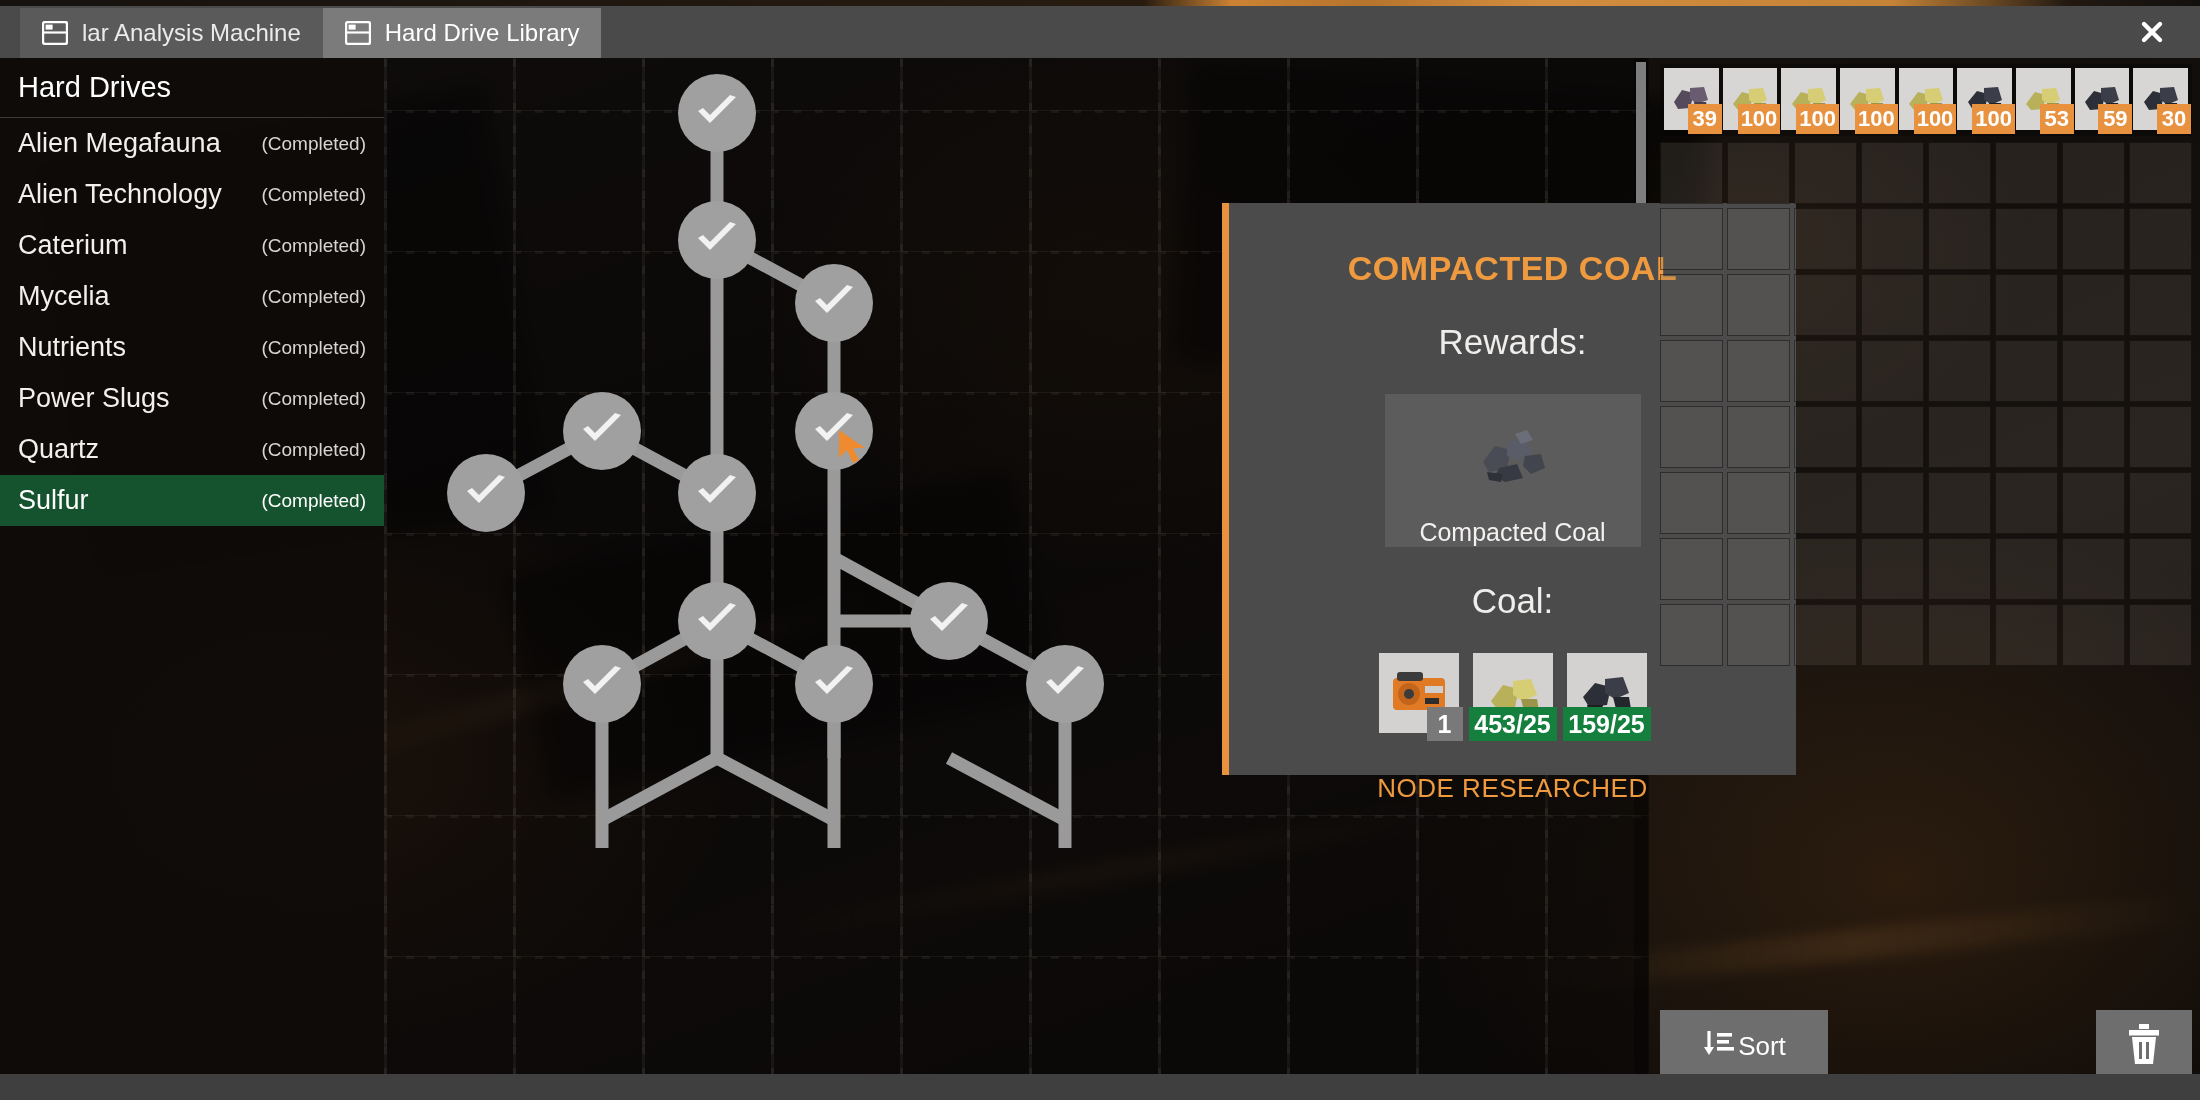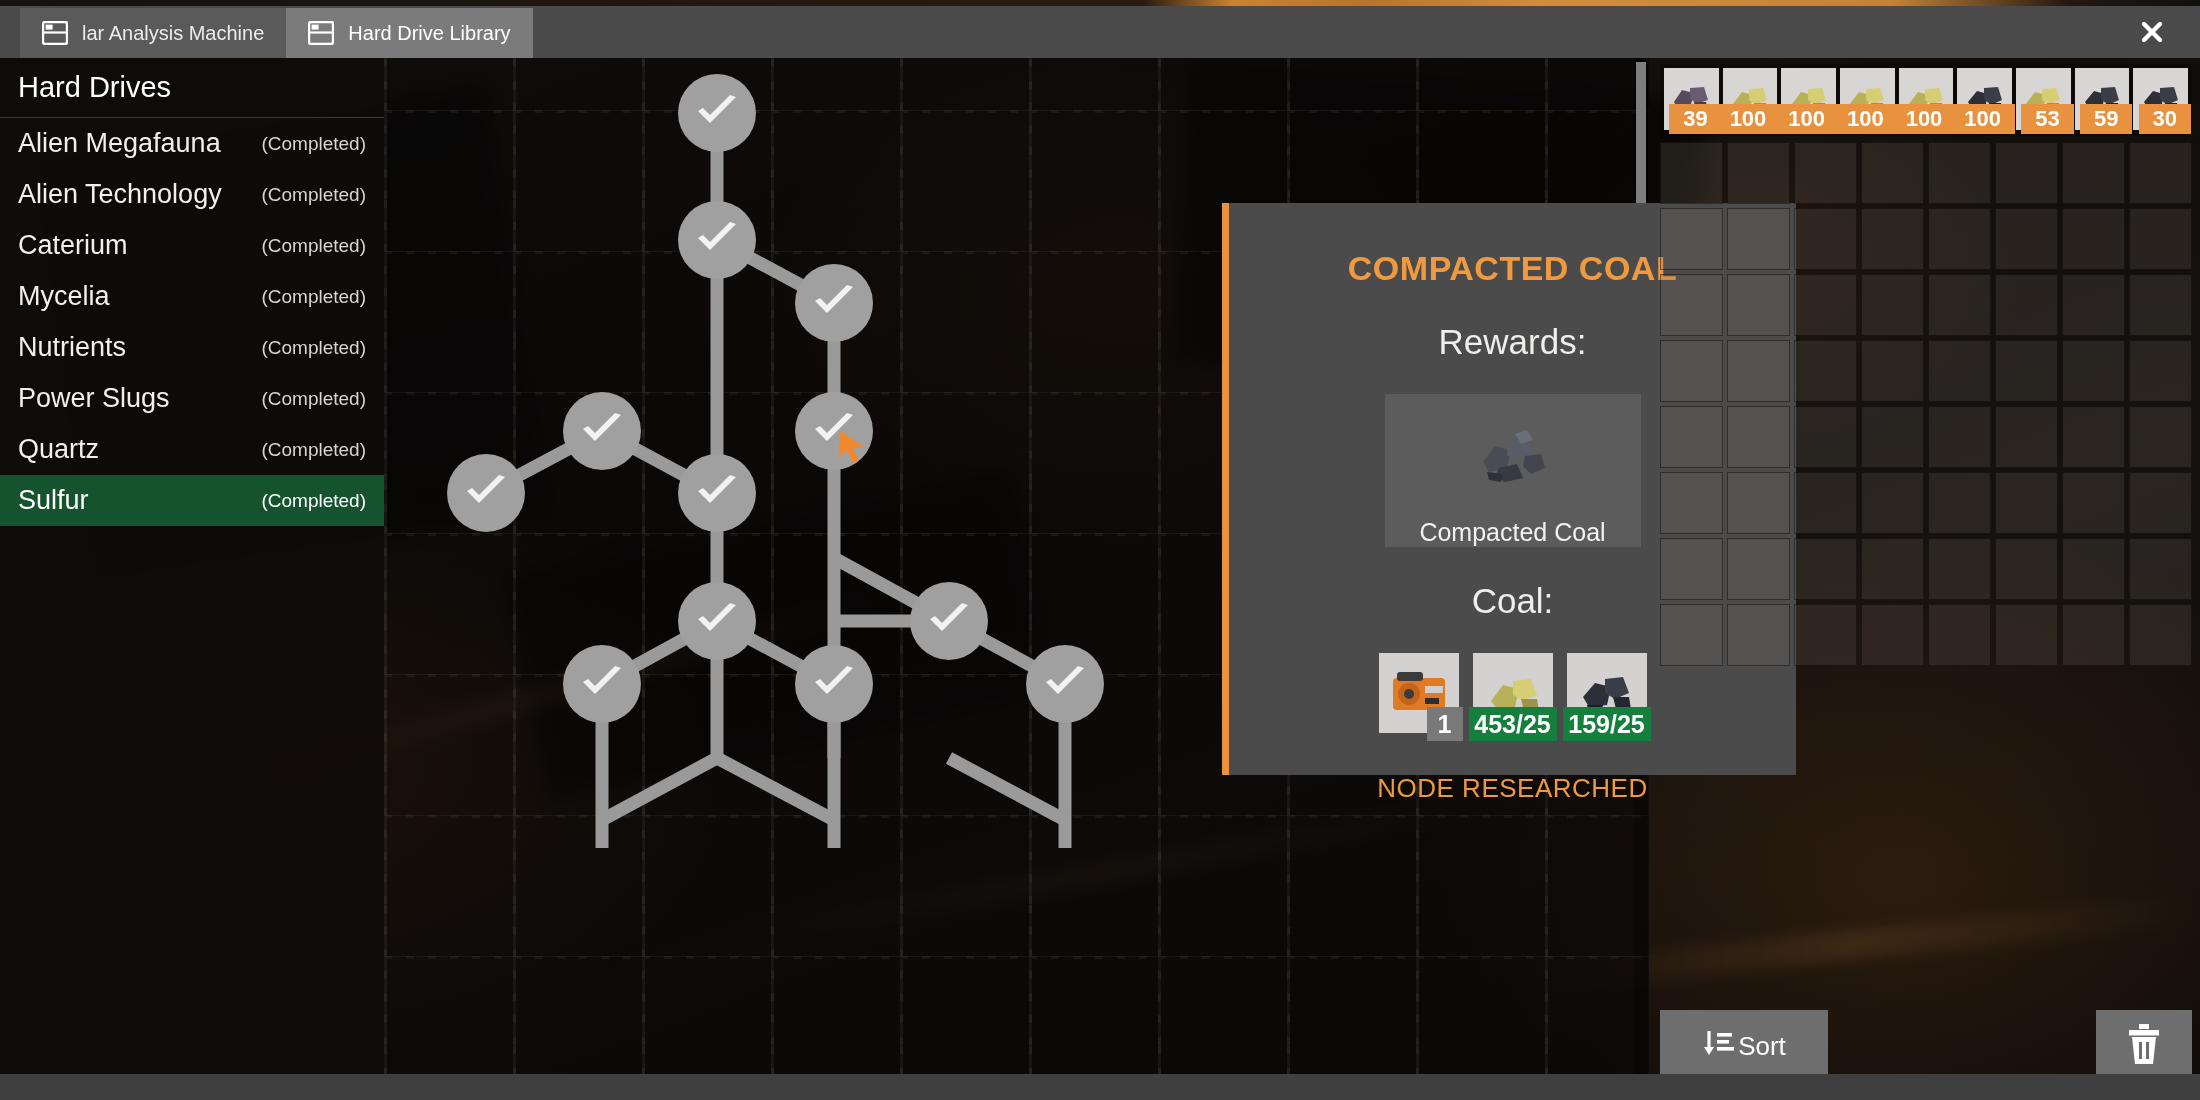--- a/index.html
+++ b/index.html
@@ -36,21 +36,21 @@
     opacity: .9;
   }
   .titlebar {
     position: absolute; left: 0; top: 6px; width: 2200px; height: 52px;
     background: #4a4a4a;
   }
   .tabs { position: absolute; left: 20px; top: 8px; display: flex; height: 50px; }
   .tab {
     display: flex; align-items: center; gap: 14px;
     padding: 0 22px; height: 50px;
-    background: #5a5a5a; color: #eceaea; font-size: 20px;
+    background: #5a5a5a; color: #eceaea; font-size: 24px;
     white-space: nowrap;
   }
   .tab.active { background: #7b7b7b; color: #ffffff; }
   .tab-icon { width: 26px; height: 24px; position: relative; flex: 0 0 auto; }
   .tab-icon svg { display: block; }
   .closebtn {
     position: absolute; right: 0px; top: 6px; width: 96px; height: 52px;
     display: flex; align-items: center; justify-content: center;
     color: #ffffff; font-size: 30px; background: transparent;
   }
@@ -148,21 +148,21 @@
     position: absolute; left: 8px; top: 6px; width: 532px; height: 72px;
     background: rgba(0,0,0,0.25); display: flex; gap: 4px; padding: 4px;
   }
   .inv-slot {
     position: relative; width: 56px; height: 62px; background: #d8d6d4;
   }
   .inv-slot.empty { background: rgba(120,108,100,0.22); border: 1px solid rgba(0,0,0,0.45); }
   .inv-count {
     position: absolute; right: -3px; bottom: -4px; min-width: 34px; height: 30px;
     background: #e8923f; color: #fff; font-size: 22px; font-weight: bold;
-    display: flex; align-items: center; justify-content: center; padding: 0 14px;
+    display: flex; align-items: center; justify-content: center; padding: 0 3px;
   }
   .inv-grid {
     position: absolute; left: 8px; top: 84px; width: 532px;
     display: grid; grid-template-columns: repeat(8, 1fr); gap: 4px;
   }
   .inv-grid .inv-slot { width: auto; height: 62px; }
 
   .inv-actions { position: absolute; left: 8px; bottom: 18px; width: 532px; height: 72px; }
   .sort-btn {
     position: absolute; left: 0; top: 0; width: 168px; height: 72px;

